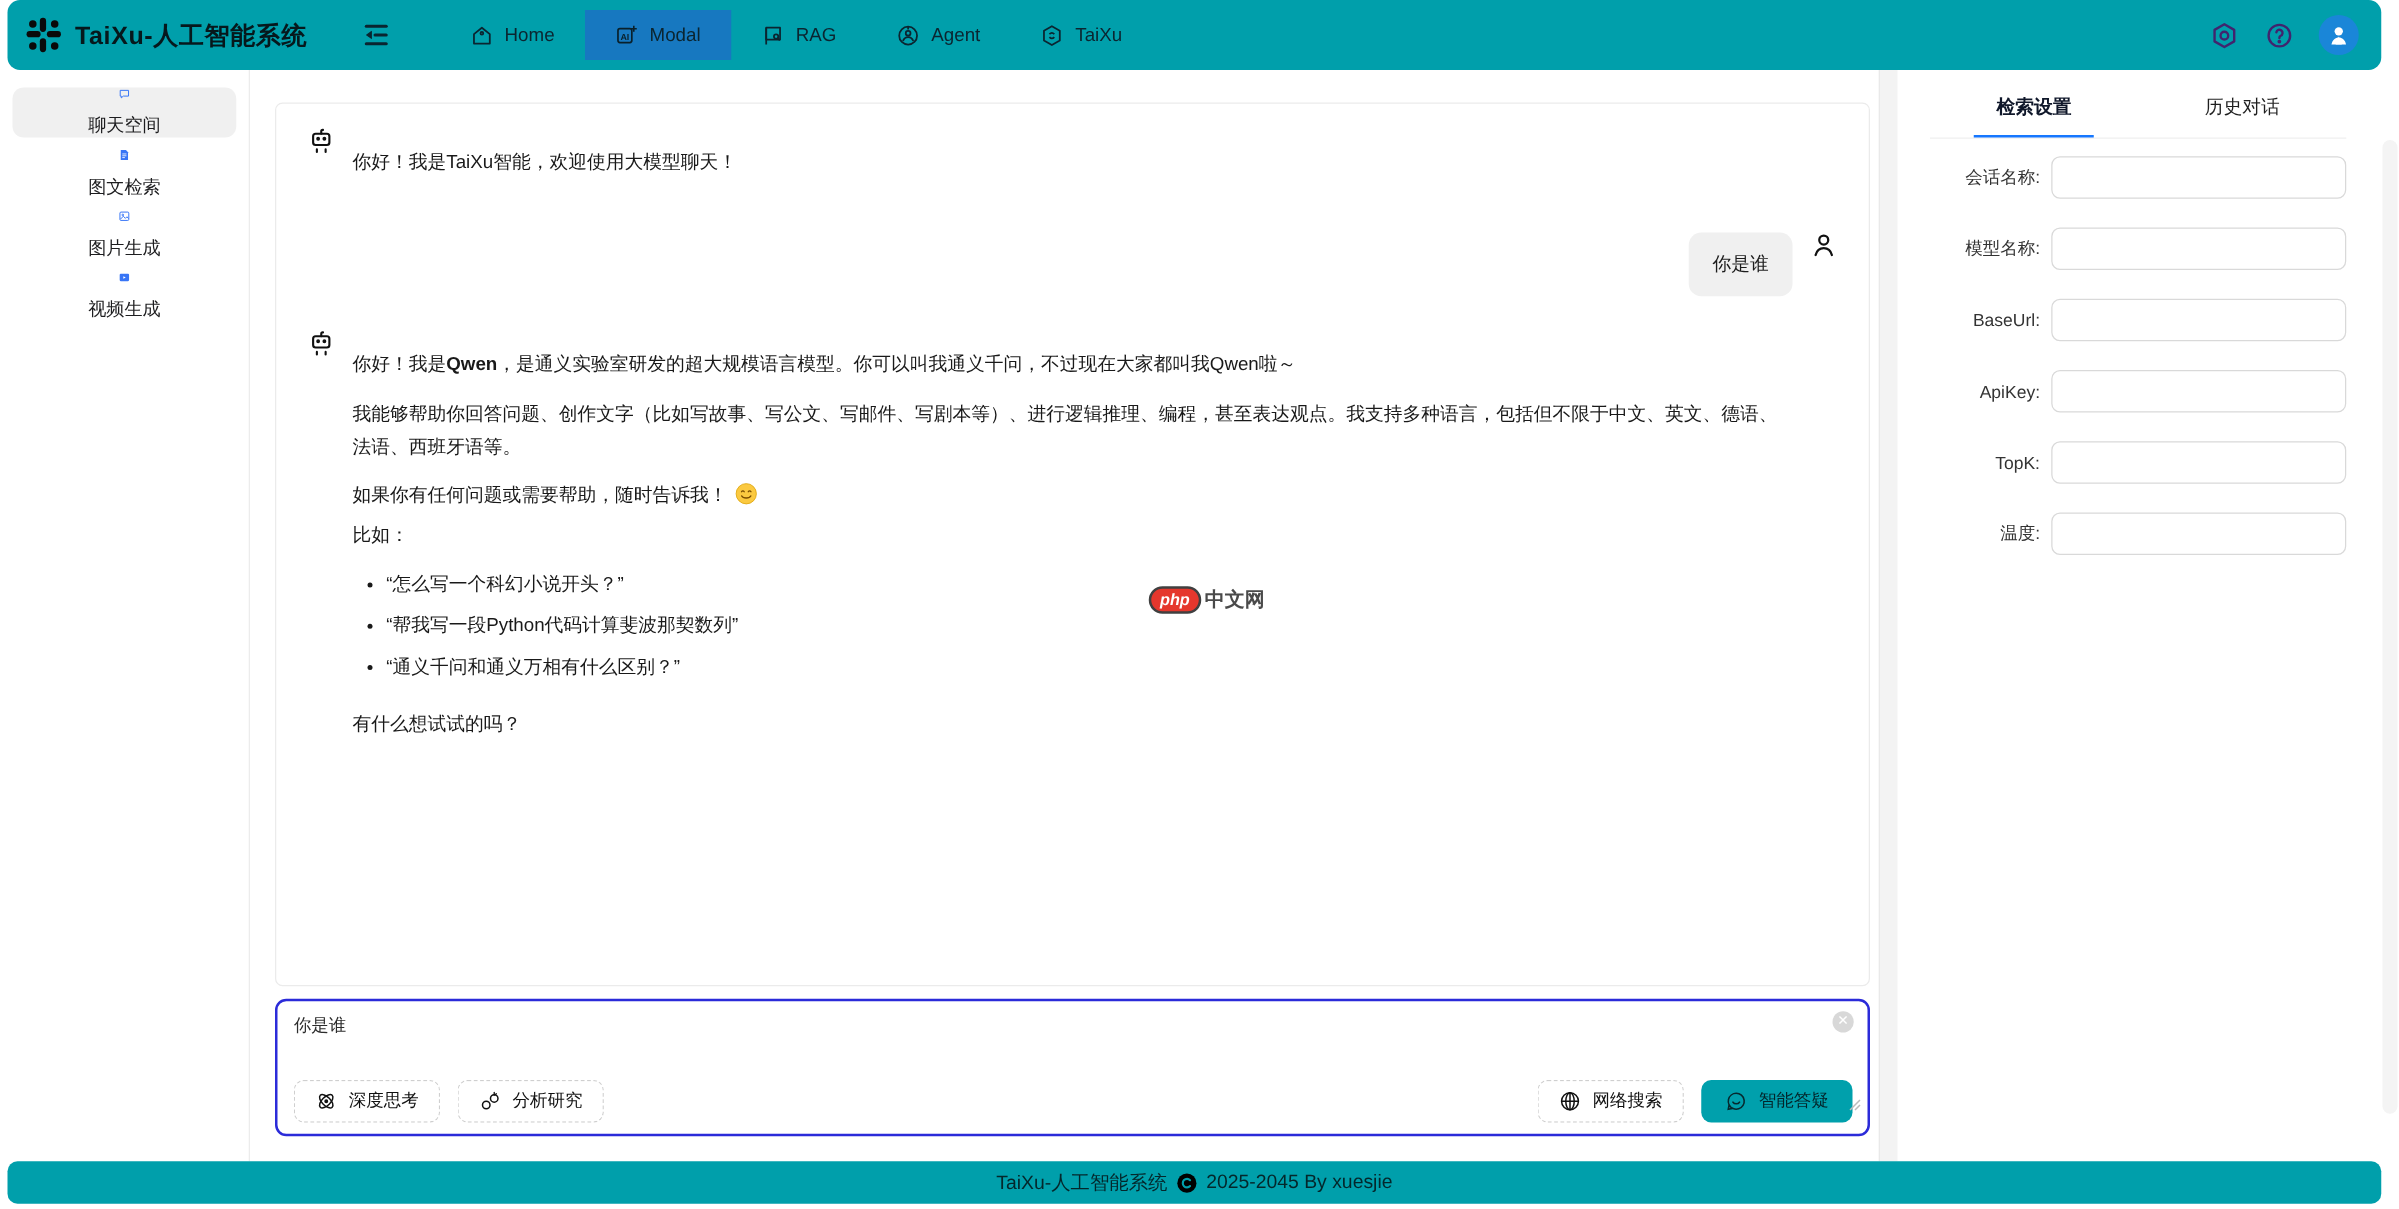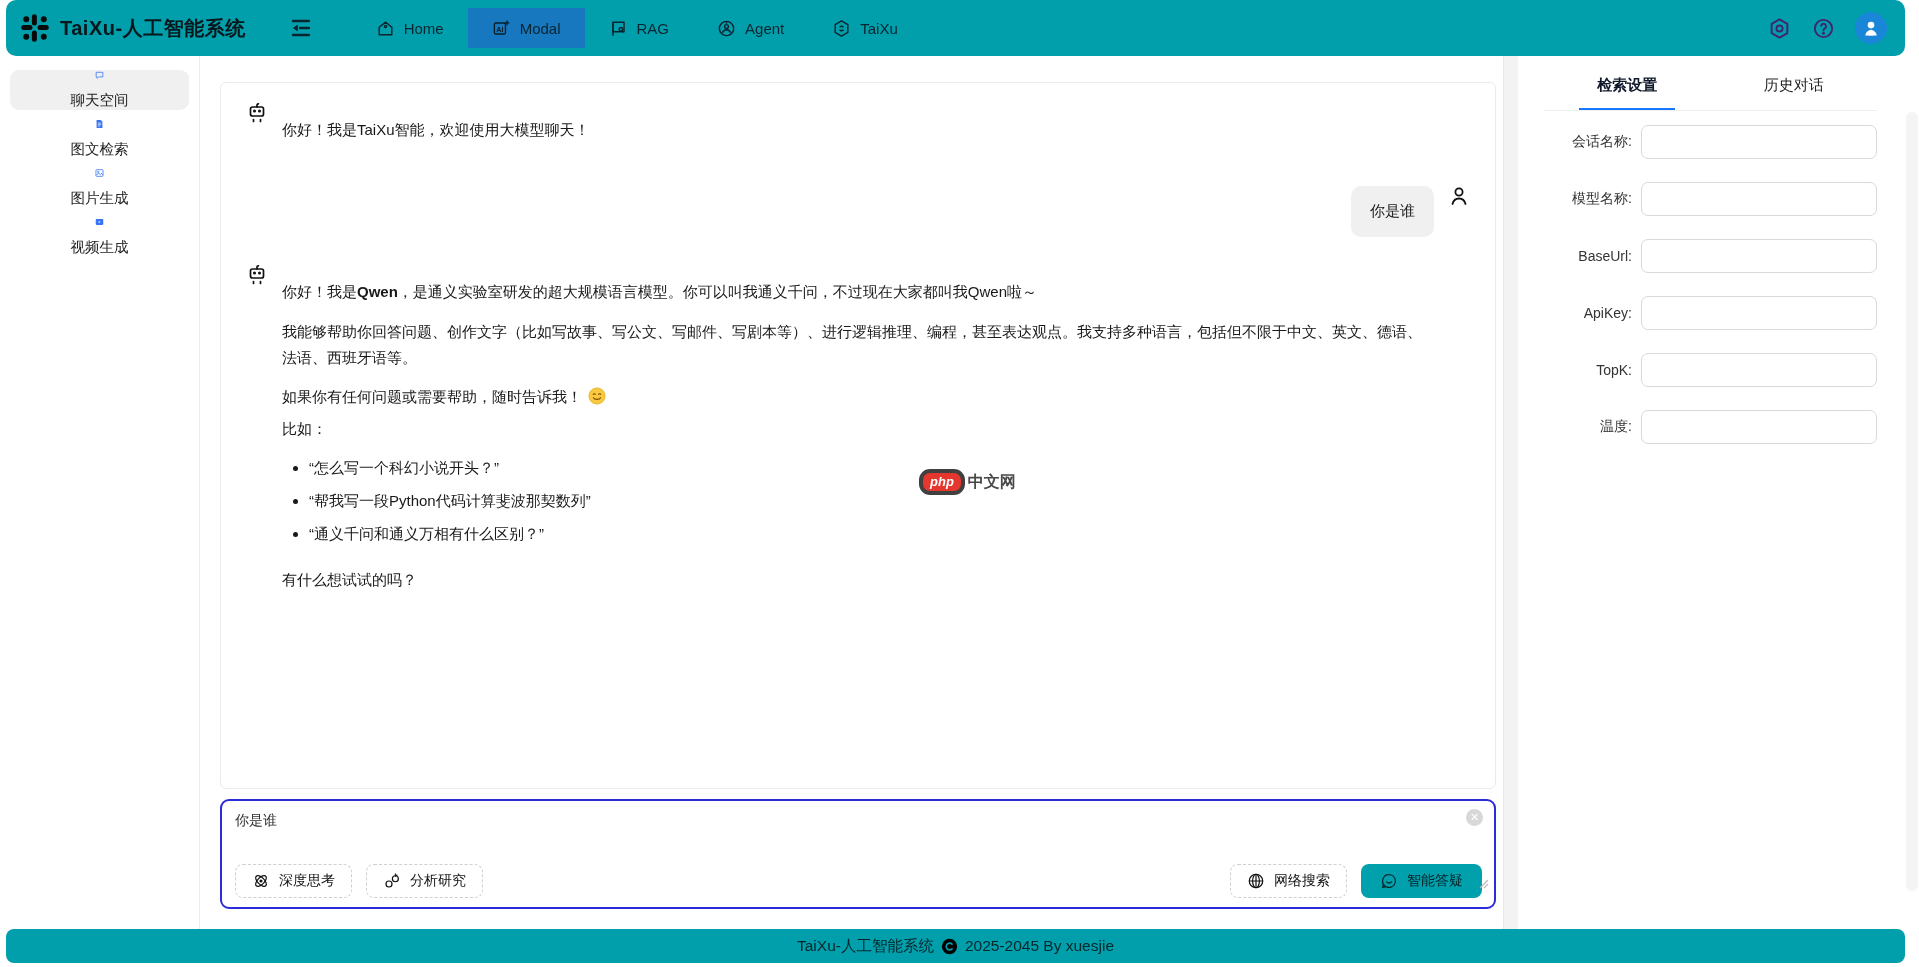--- a/index.html
+++ b/index.html
@@ -33,21 +33,21 @@
   .bot-avatar, .user-avatar { flex:0 0 auto; width:24px; height:24px; }
   .bot-text { font-size:15px; color:#191919; line-height:1.75; margin-top:16px; max-width:1150px; }
   .bot-text p { margin-bottom:13px; }
   .bot-text p.tight { margin-bottom:6px; }
   .bot-text ul { margin:12px 0 20px 0; padding-left:27px; }
   .bot-text li { margin-bottom:7px; }
   .user-bubble { background:#f0f0f0; border-radius:10px; padding:16px 19px; font-size:15px; color:#1c1c1c; margin-top:2px; }
   .emoji { display:inline-block; vertical-align:-3px; margin-left:6px; }
 
   .watermark { position:absolute; left:698px; top:386px; display:flex; align-items:center; gap:3px; user-select:none; }
-  .wm-badge { background:#e5372d; color:#fff; font-style:italic; font-weight:700; font-size:13px; padding:1px 7px 2px; border-radius:11px; border:4px solid #404040; }
+  .wm-badge { background:#e5372d; color:#fff; font-style:italic; font-weight:700; font-size:13px; padding:1px 7px 2px; border-radius:11px; border:2px solid #404040; }
   .wm-text { color:#4a4a4a; font-weight:700; font-size:16px; }
 
   
   .composer { flex:0 0 auto; margin-top:10px; height:110px; border:2px solid #2b2bd9; border-radius:9px; background:#fff; padding:9px 12px 9px 13px; display:flex; flex-direction:column; position:relative; }
   .composer textarea { flex:1 1 auto; border:none; outline:none; resize:none; font-family:inherit; font-size:14px; color:#2d2d2d; line-height:1.5; padding-right:30px; background:transparent; }
   .clear-btn { position:absolute; top:8px; right:11px; width:17px; height:17px; border-radius:50%; background:#d8d8d8; color:#fff; font-size:11px; line-height:17px; text-align:center; cursor:pointer; }
   .resize-handle { position:absolute; right:5px; top:78px; cursor:nwse-resize; }
   .composer-bar { display:flex; align-items:center; gap:14px; margin-top:7px; }
   .chip { display:flex; align-items:center; gap:9px; border:1px dashed #cfcfcf; border-radius:8px; background:#fff; padding:7px 16px; font-size:14px; color:#111; cursor:pointer; }
   .composer-bar .right { margin-left:auto; display:flex; gap:14px; }

